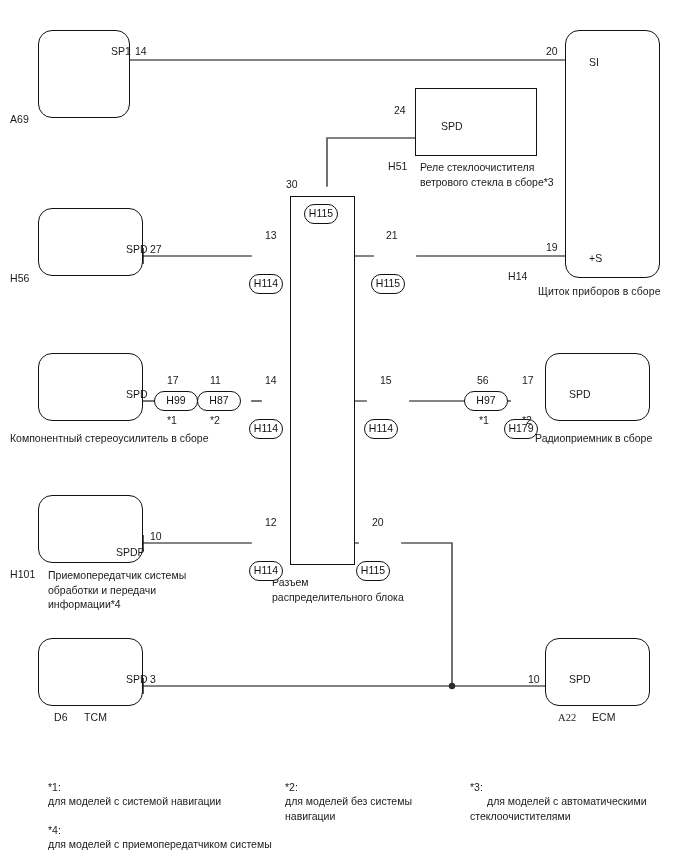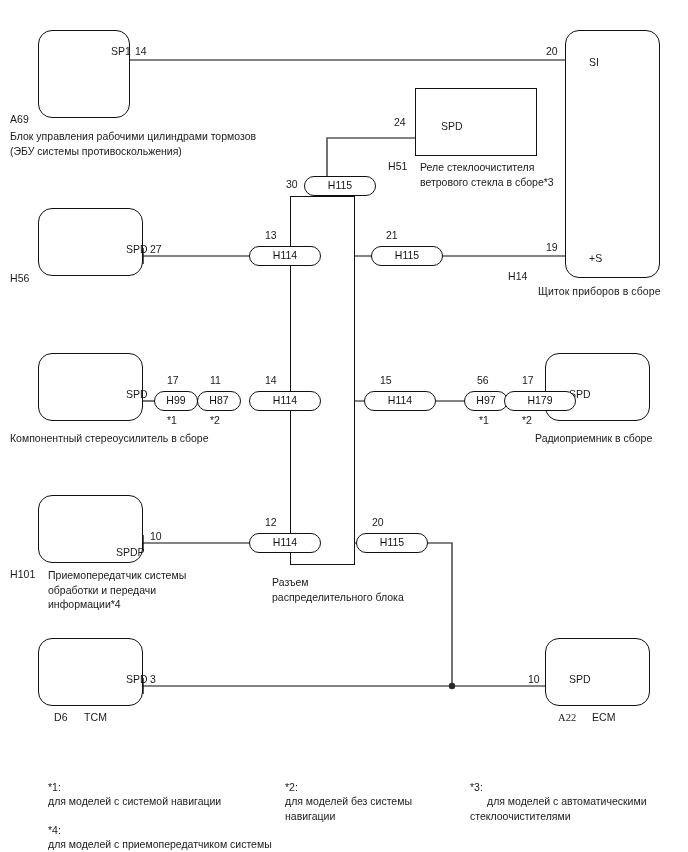--- a/index.html
+++ b/index.html
@@ -40,21 +40,21 @@
     position: absolute;
     width: 44px; height: 20px;
     border: 1.7px solid #111;
     border-radius: 11px;
     background: #fff;
     font-size: 10.5px;
     line-height: 17px;
     text-align: center;
     color: #111;
   }
-  .conn.wide { width: 72px; }
+  .conn.wide { width: 34px; margin-top: 28px; }
   .note {
     position: absolute;
     font-size: 10.5px;
     line-height: 14.5px;
     white-space: pre-line;
   }
   
   .ecu {
     position: absolute;
     border: 1.8px solid #111;
@@ -269,25 +269,23 @@
 
   <div class="ecu" style="left:545px; top:638px; width:105px; height:68px;"></div>
 
   <div class="jb" style="left:290px; top:196px; width:65px; height:369px;"></div>
 
   <div class="cluster" style="left:565px; top:30px; width:95px; height:248px;"></div>
 
   <div class="spd" style="left:93px; top:45px;">SP1</div>
   <div class="pin" style="left:135px; top:45px;">14</div>
   <div class="lbl" style="left:10px; top:113px;">A69</div>
-  <div class="note" style="left:10px; top:129px; width:300px;">Блок управления рабочими цилиндрами тормозов
-(ЭБУ системы противоскольжения)</div>
 
   <div class="spd" style="left:423px; top:120px;">SPD</div>
-  <div class="pin" style="left:394px; top:116px;">24</div>
+  <div class="pin" style="left:394px; top:104px;">24</div>
   <div class="lbl" style="left:388px; top:160px;">H51</div>
   <div class="note" style="left:420px; top:160px; width:200px;">Реле стеклоочистителя
 ветрового стекла в сборе*3</div>
 
   <div class="spd" style="left:108px; top:243px;">SPD</div>
   <div class="pin" style="left:150px; top:243px;">27</div>
   <div class="lbl" style="left:10px; top:272px;">H56</div>
 
   <div class="pin" style="left:546px; top:45px;">20</div>
   <div class="spd" style="left:571px; top:56px;">SI</div>

